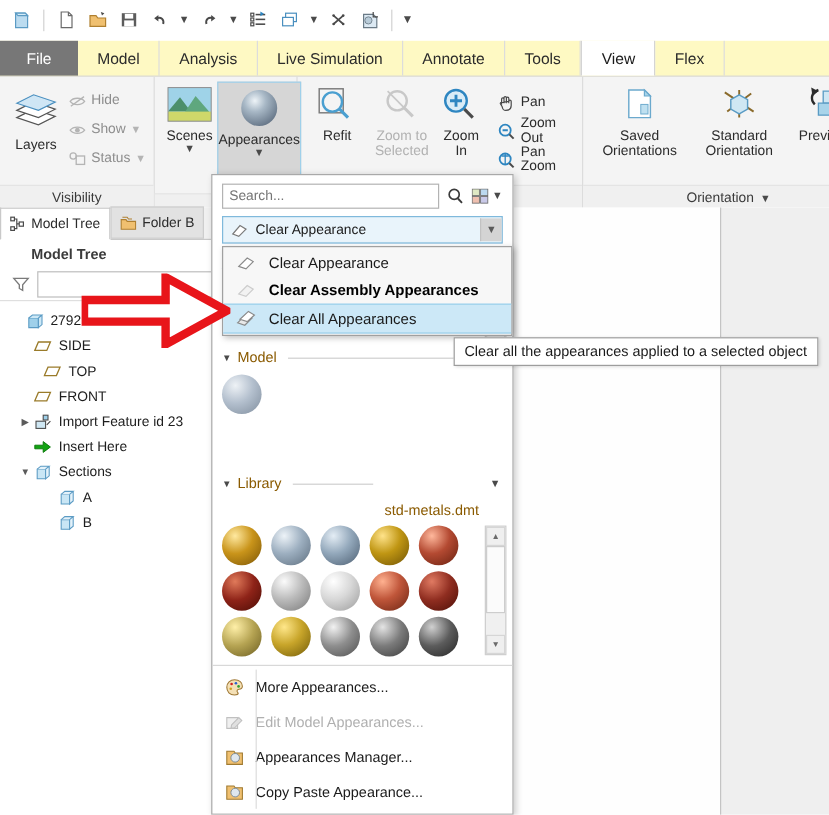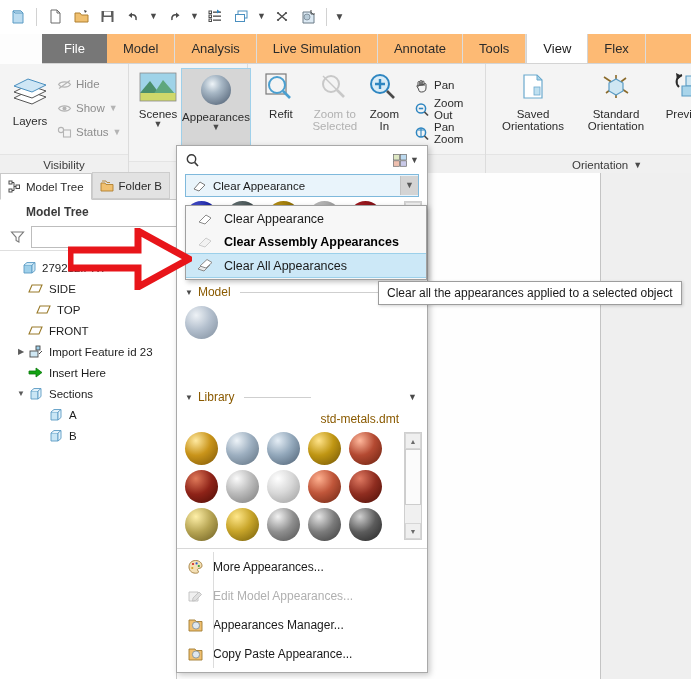--- a/index.html
+++ b/index.html
@@ -13,21 +13,21 @@
   .app{position:absolute;inset:0;background:#fdfdfd;}
 
   
   .qat{height:33px;background:#ffffff;display:flex;align-items:center;padding:0 6px;gap:2px;border-bottom:1px solid #ffffff;}
   .qat .qbtn{width:24px;height:24px;display:flex;align-items:center;justify-content:center;cursor:default;}
   .qat .sep{width:1px;height:18px;background:#d2d2d2;margin:0 4px;}
   .qat .caret{width:13px;height:22px;display:flex;align-items:center;justify-content:center;}
   .caret-gl{font-size:9px;color:#4a4a4a;line-height:1;}
 
   
-  .tabs{height:29px;background:#fdba74;display:flex;align-items:stretch;border-bottom:1px solid #d4d4d4;margin-left:42px;}
+  .tabs{height:29px;background:#fef9c3;display:flex;align-items:stretch;border-bottom:1px solid #d4d4d4;}
   .tab{display:flex;align-items:center;justify-content:center;padding:0 16px;font-size:13px;color:#2b2b2b;cursor:default;white-space:nowrap;border-right:1px solid #dcdcdc;}
   .tab.file{background:#777777;color:#ffffff;padding:0 22px;border-right:none;}
   .tab.active{background:#ffffff;color:#1a1a1a;border-right:1px solid #d4d4d4;border-left:1px solid #d4d4d4;}
 
   
   .ribbon{height:111px;background:#f4f4f4;display:flex;position:relative;border-bottom:1px solid #d9d9d9;}
   .rgroup{display:flex;flex-direction:column;justify-content:space-between;border-right:1px solid #dcdcdc;position:relative;}
   .rgroup-body{display:flex;align-items:flex-start;padding:5px 6px 0 6px;flex:1;}
   .rgroup-title{height:20px;line-height:20px;text-align:center;font-size:11.5px;color:#3a3a3a;border-top:1px solid #e4e4e4;background:#f0f0f0;}
   .bigbtn{display:flex;flex-direction:column;align-items:center;justify-content:flex-start;width:58px;padding:3px 2px;cursor:default;}
@@ -527,20 +527,21 @@
     </div>
 
     <div class="canvas">
       <div class="canvas-inner"></div>
       <div class="rightpane"></div>
     </div>
   </div>
 
   <div class="gallery">
     <div class="g-search">
+      <input type="text" value="" placeholder="Search..." style="">
       <span class="icon">
         <svg width="15" height="15" viewBox="0 0 15 15">
             <circle cx="6.5" cy="6" r="4.2" fill="none" stroke="#3a3a3a" stroke-width="1.4"></circle>
             <path d="M9.6 9.4 L13 13" stroke="#3a3a3a" stroke-width="1.6"></path>
           </svg>
       </span>
       <span class="g-viewbtn">
         <span class="icon">
           <svg width="15" height="13" viewBox="0 0 15 13">
             <rect x="0.5" y="0.5" width="6" height="5.5" fill="#dfe8c4" stroke="#6a6a6a" stroke-width=".7"></rect>

